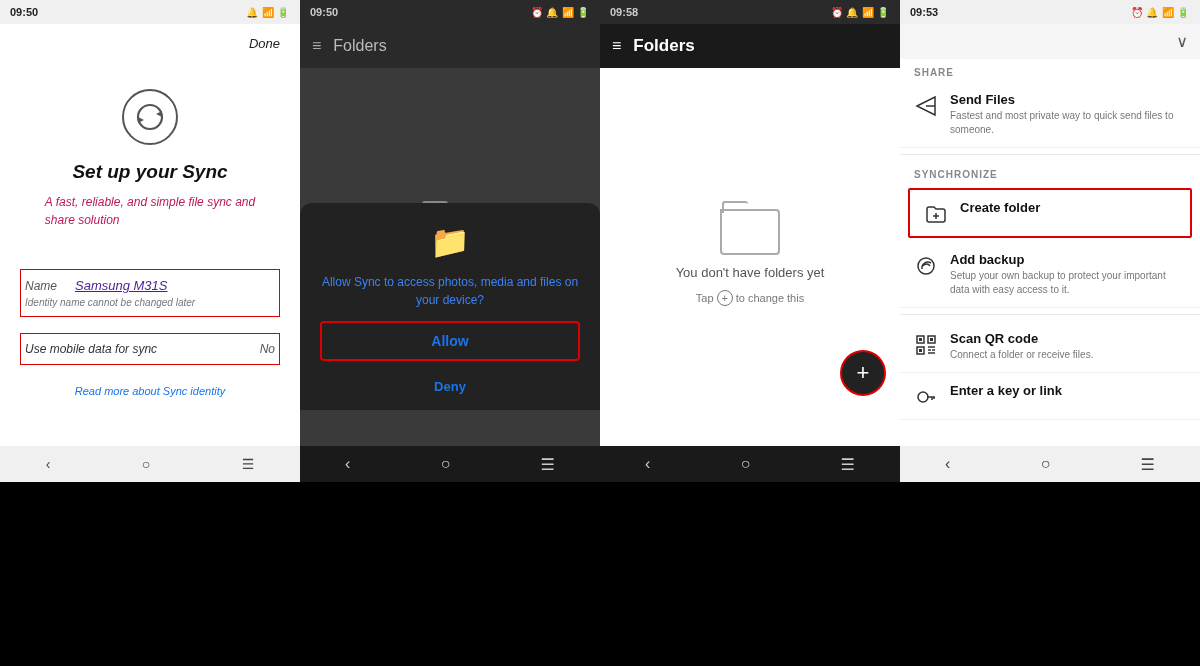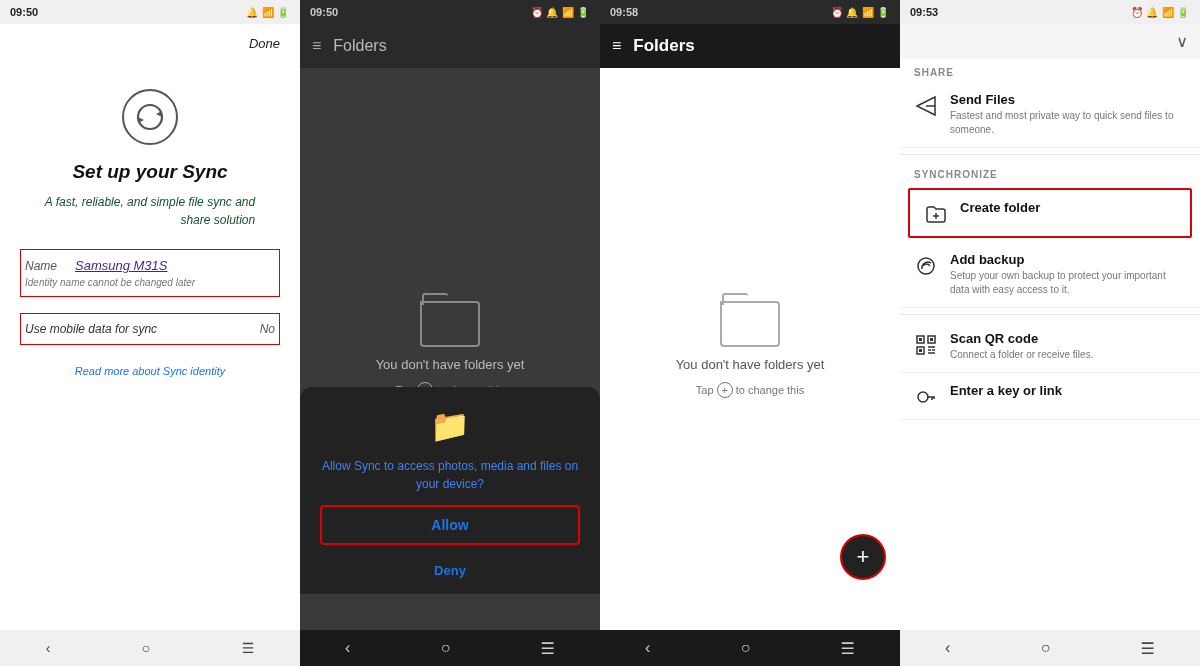--- a/index.html
+++ b/index.html
@@ -11,21 +11,21 @@
       font-family: 'Segoe UI', Arial, sans-serif;
       overflow: hidden;
       background: #000;
     }
 
     
     .phone-panel {
       flex: 1;
       display: flex;
       flex-direction: column;
-      height: 666px;
+      height: 482px;
       overflow: hidden;
       position: relative;
     }
 
     
     .status-bar {
       height: 24px;
       display: flex;
       align-items: center;
       justify-content: space-between;
@@ -76,25 +76,26 @@
     }
     .p1-title {
       font-size: 19px;
       font-weight: 700;
       color: #111;
       text-align: center;
       margin-bottom: 10px;
     }
     .p1-sub {
       font-size: 12px;
-      color: #14532d;
-      text-align: right;
+      color: #be185d;
+      text-align: left;
       line-height: 1.5;
     }
     .p1-form {
+      margin-top: 20px;
       border: 1.5px solid #d00;
       padding: 8px 4px;
     }
     .p1-field-row {
       display: flex;
       align-items: baseline;
       gap: 10px;
     }
     .p1-label {
       font-size: 12px;

